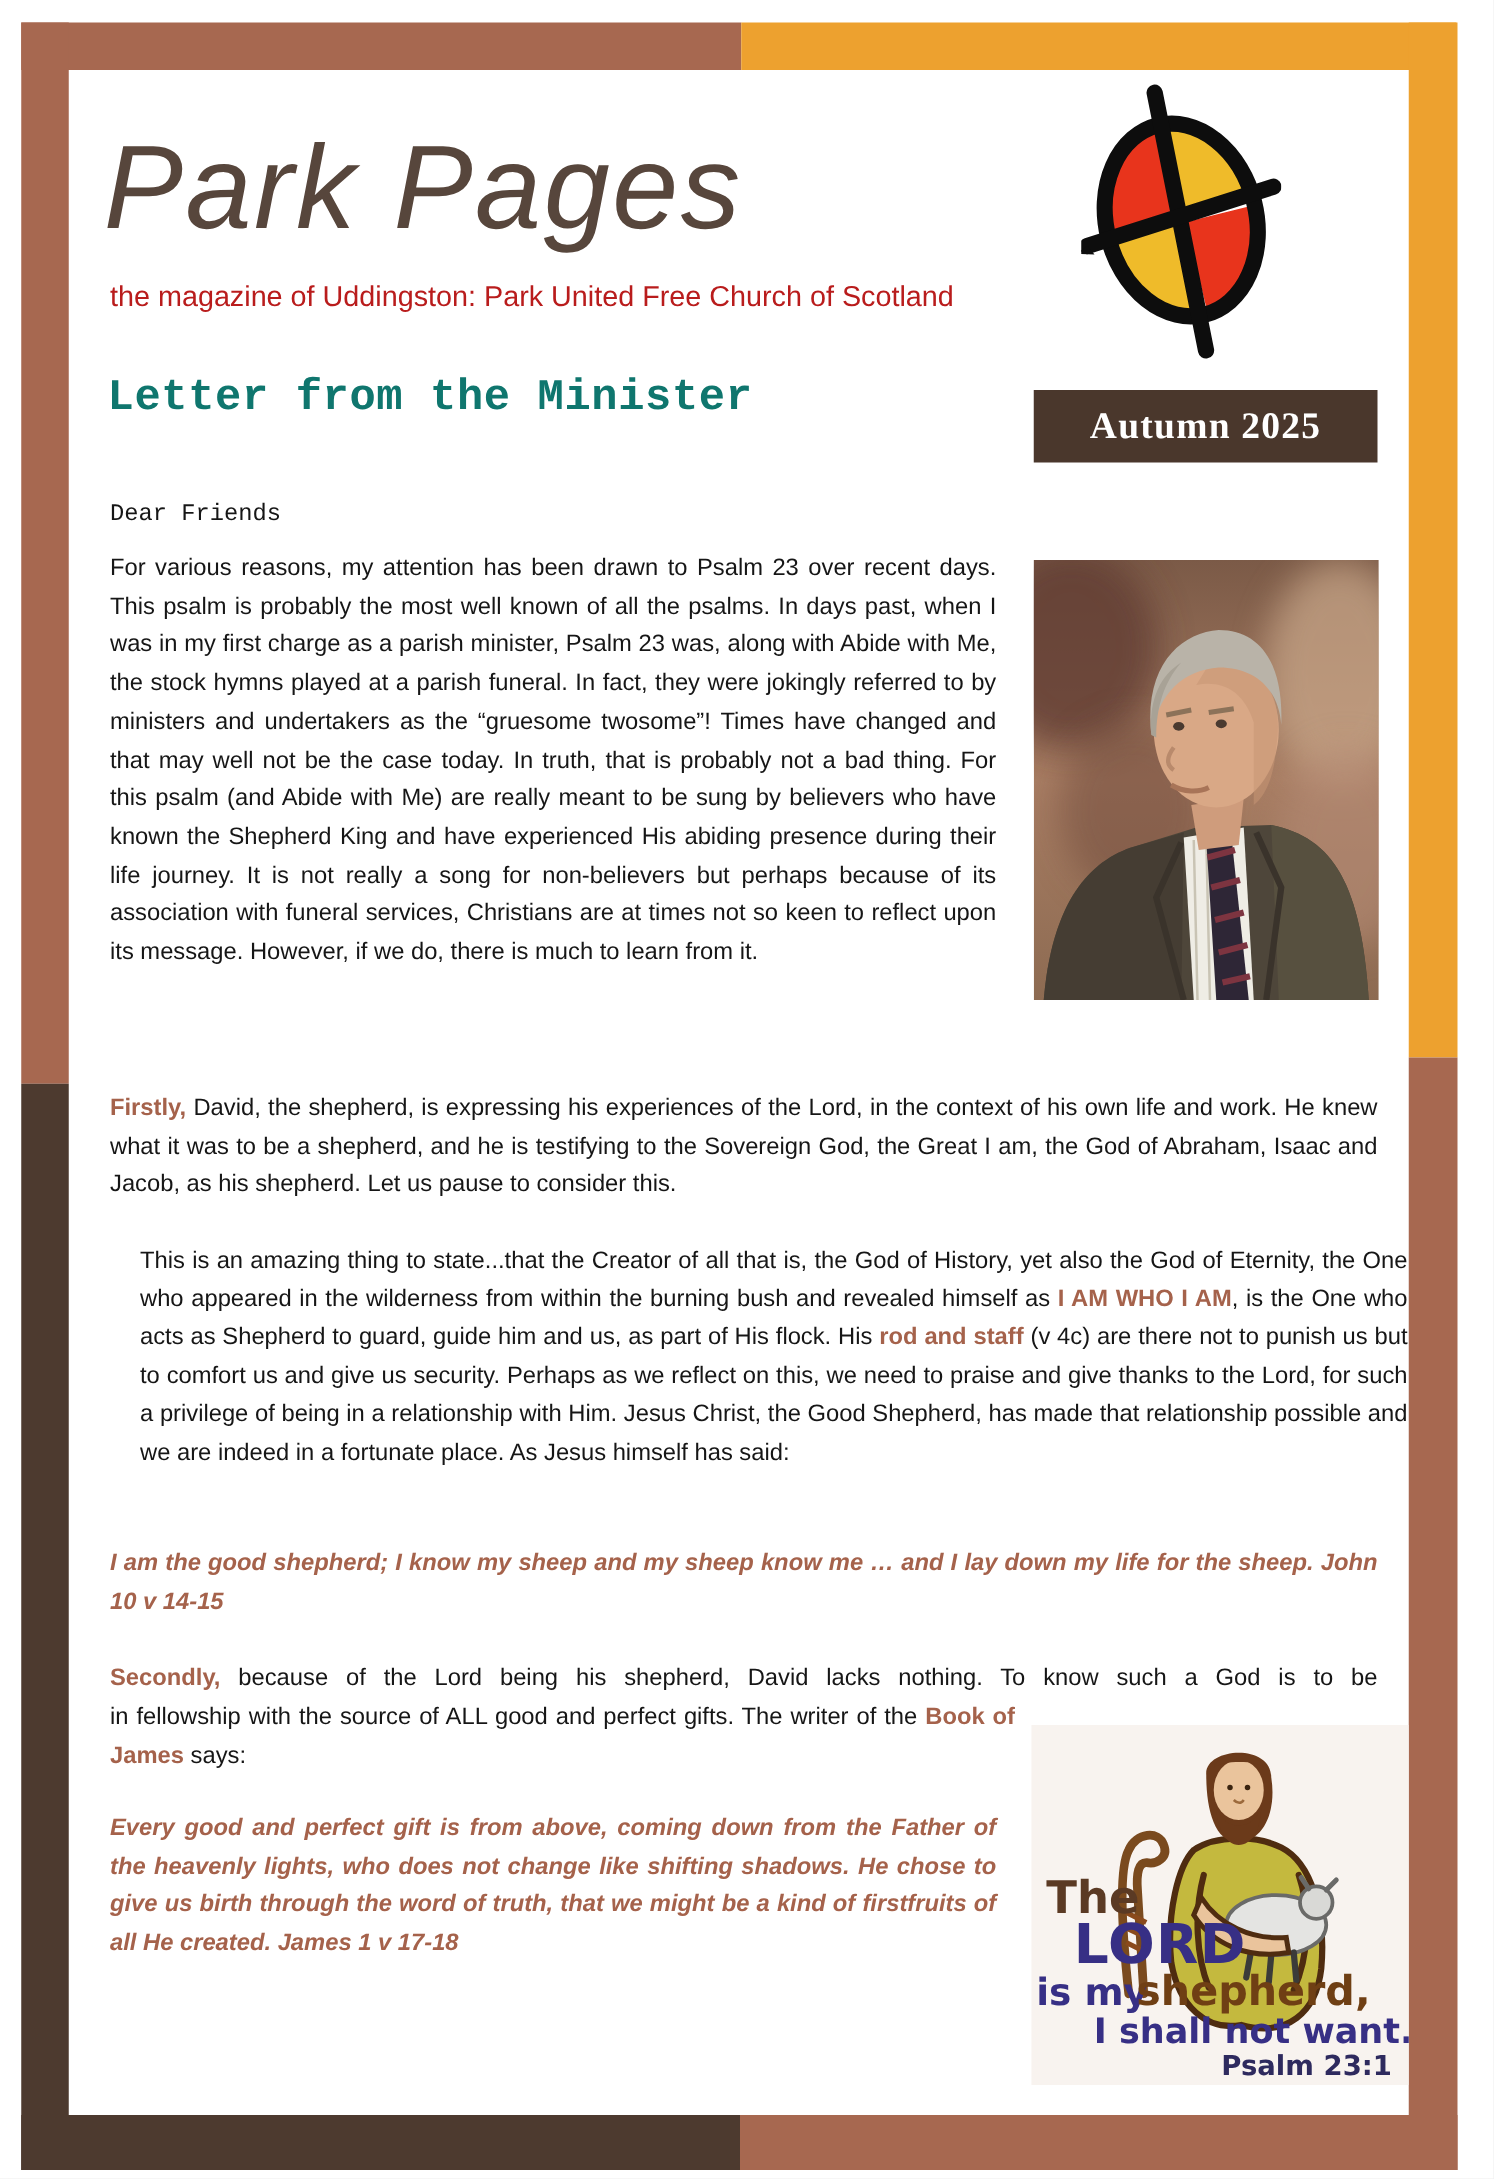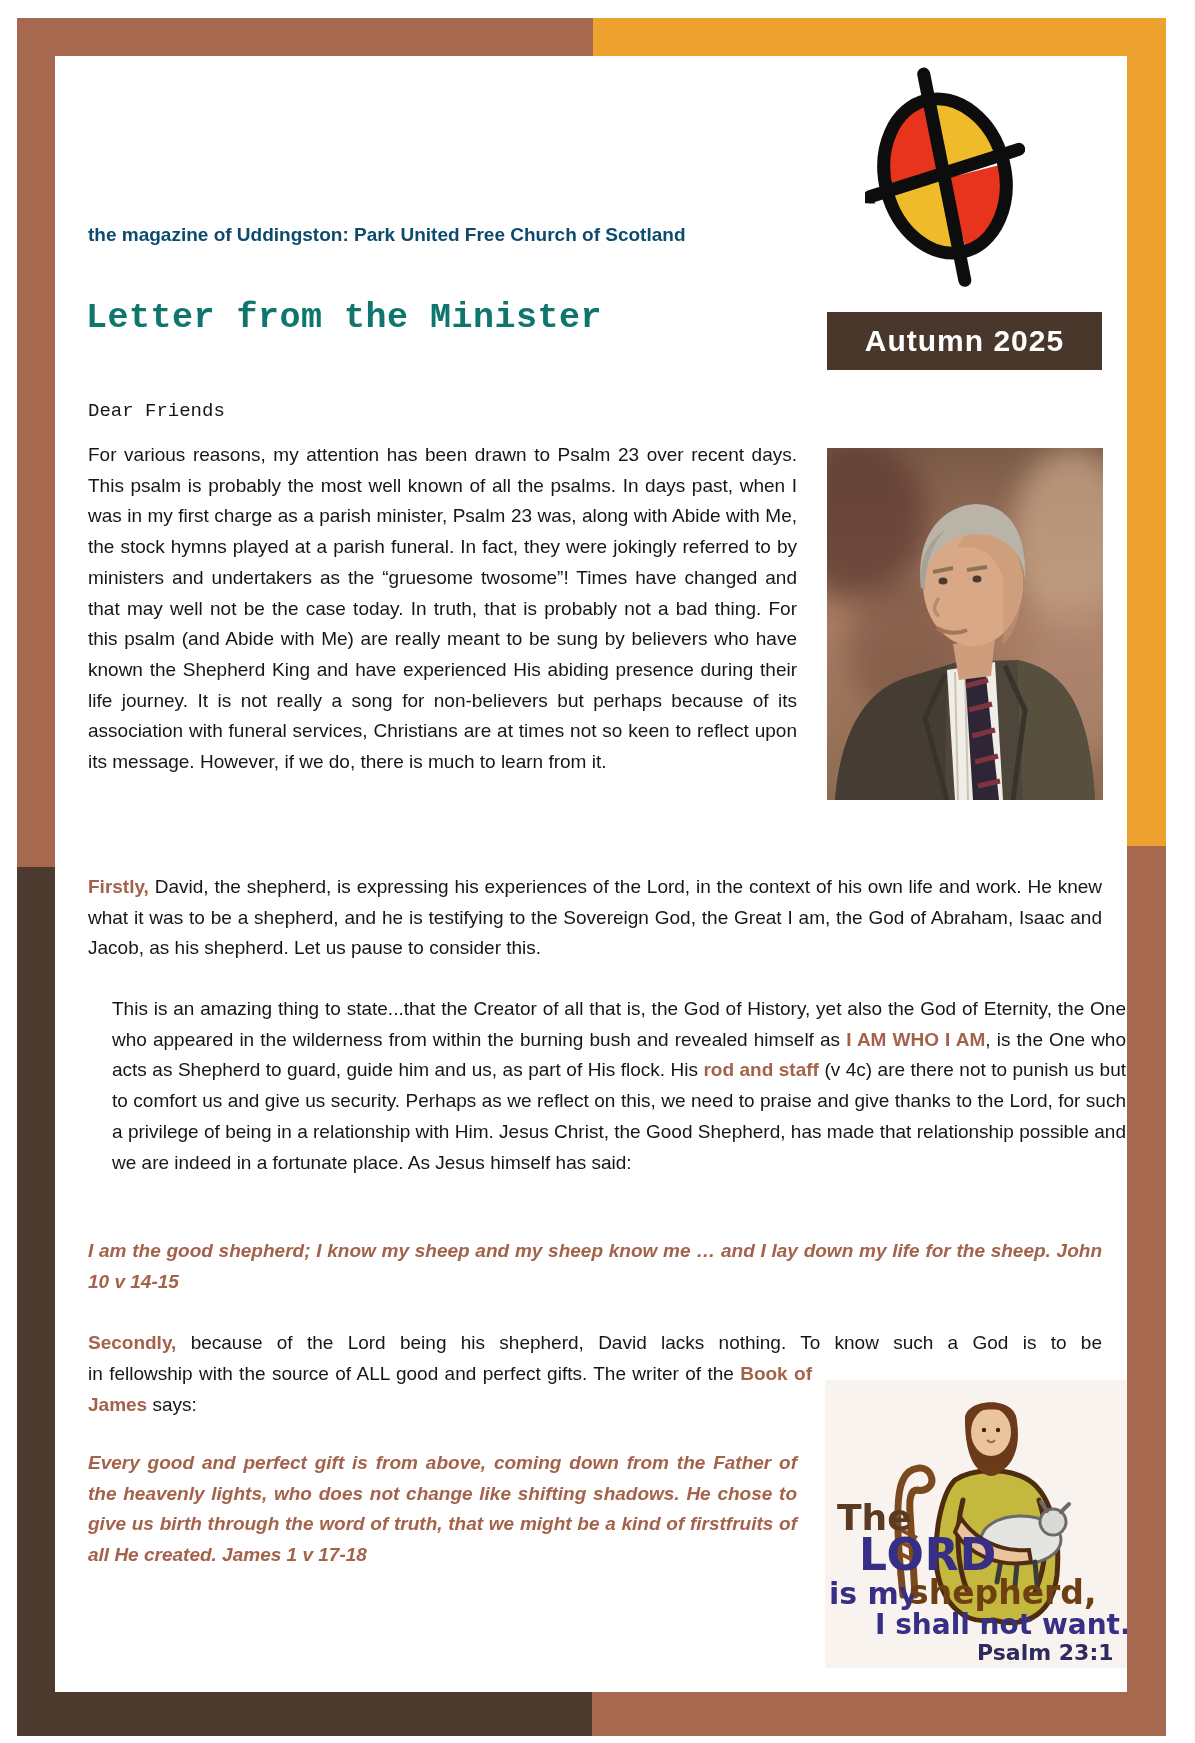--- a/index.html
+++ b/index.html
@@ -20,32 +20,32 @@
   .bot-band-right  {left:592px; top:1692px; width:574px; height:44px;  background:#A76850;}
 
   
   .masthead-title{
     position:absolute;left:83px;top:96px;
     font-size:95px;font-style:italic;font-weight:400;letter-spacing:2px;
     color:#57463C;white-space:nowrap;
   }
   .masthead-sub{
     position:absolute;left:88px;top:224px;
-    font-size:19px;font-weight:bold;color:#0c4a6e;white-space:nowrap;
+    font-size:23px;font-weight:normal;color:#b91c1c;white-space:nowrap;
   }
   .logo-wrap{position:absolute;left:865px;top:62px;width:160px;height:228px;}
 
   .section-heading{
     position:absolute;left:86px;top:298px;
     font-size:35px;font-weight:bold;letter-spacing:.5px;color:#0f766e;font-family:Liberation Mono, monospace;
   }
   .issue-badge{
     position:absolute;left:827px;top:312px;width:275px;height:58px;
     background:#4A372C;color:#ffffff;font-size:30px;font-weight:bold;
-    text-align:center;line-height:58px;letter-spacing:1px;
+    text-align:center;line-height:58px;letter-spacing:1px;font-family:Liberation Serif, serif;
   }
 
   
   .bodytext{font-size:19px;line-height:30.7px;color:#161616;}
   .salutation{position:absolute;left:88px;top:396px;font-family:Liberation Mono, monospace;}
   .p1{position:absolute;left:88px;top:440px;width:709px;text-align:justify;}
   .p-firstly{position:absolute;left:88px;top:872px;width:1014px;text-align:justify;}
   .p-amazing{position:absolute;left:88px;top:994px;width:1014px;text-align:justify;margin-left:24px;}
   .quote{font-weight:bold;font-style:italic;color:#A5624B;}
   .quote1{position:absolute;left:88px;top:1236px;width:1014px;text-align:justify;font-style:italic;}
@@ -66,20 +66,21 @@
 
   <div class="stripe top-band-left"></div>
   <div class="stripe top-band-right"></div>
   <div class="stripe left-strip-top"></div>
   <div class="stripe left-strip-bot"></div>
   <div class="stripe right-strip-top"></div>
   <div class="stripe right-strip-bot"></div>
   <div class="stripe bot-band-left"></div>
   <div class="stripe bot-band-right"></div>
 
+  <div class="masthead-title">Park Pages</div>
   <div class="masthead-sub">the magazine of Uddingston: Park United Free Church of Scotland</div>
 
   <div class="logo-wrap">
     <svg width="160" height="228" viewBox="0 0 160 228">
       <g transform="rotate(-14 80 114)">
         <path d="M80,114 L80,36 A60,78 0 0 0 20,114 Z" fill="#E8341C" stroke="#ffffff" stroke-width="5"></path>
         <path d="M80,114 L80,36 A60,78 0 0 1 140,114 Z" fill="#EFBB2A" stroke="#ffffff" stroke-width="5"></path>
         <path d="M80,114 L20,114 A60,78 0 0 0 80,192 Z" fill="#EFBB2A" stroke="#ffffff" stroke-width="5"></path>
         <path d="M80,114 L140,114 A60,78 0 0 1 80,192 Z" fill="#E8341C" stroke="#ffffff" stroke-width="5"></path>
         <ellipse cx="80" cy="114" rx="60" ry="78" fill="none" stroke="#0d0d0d" stroke-width="13"></ellipse>

